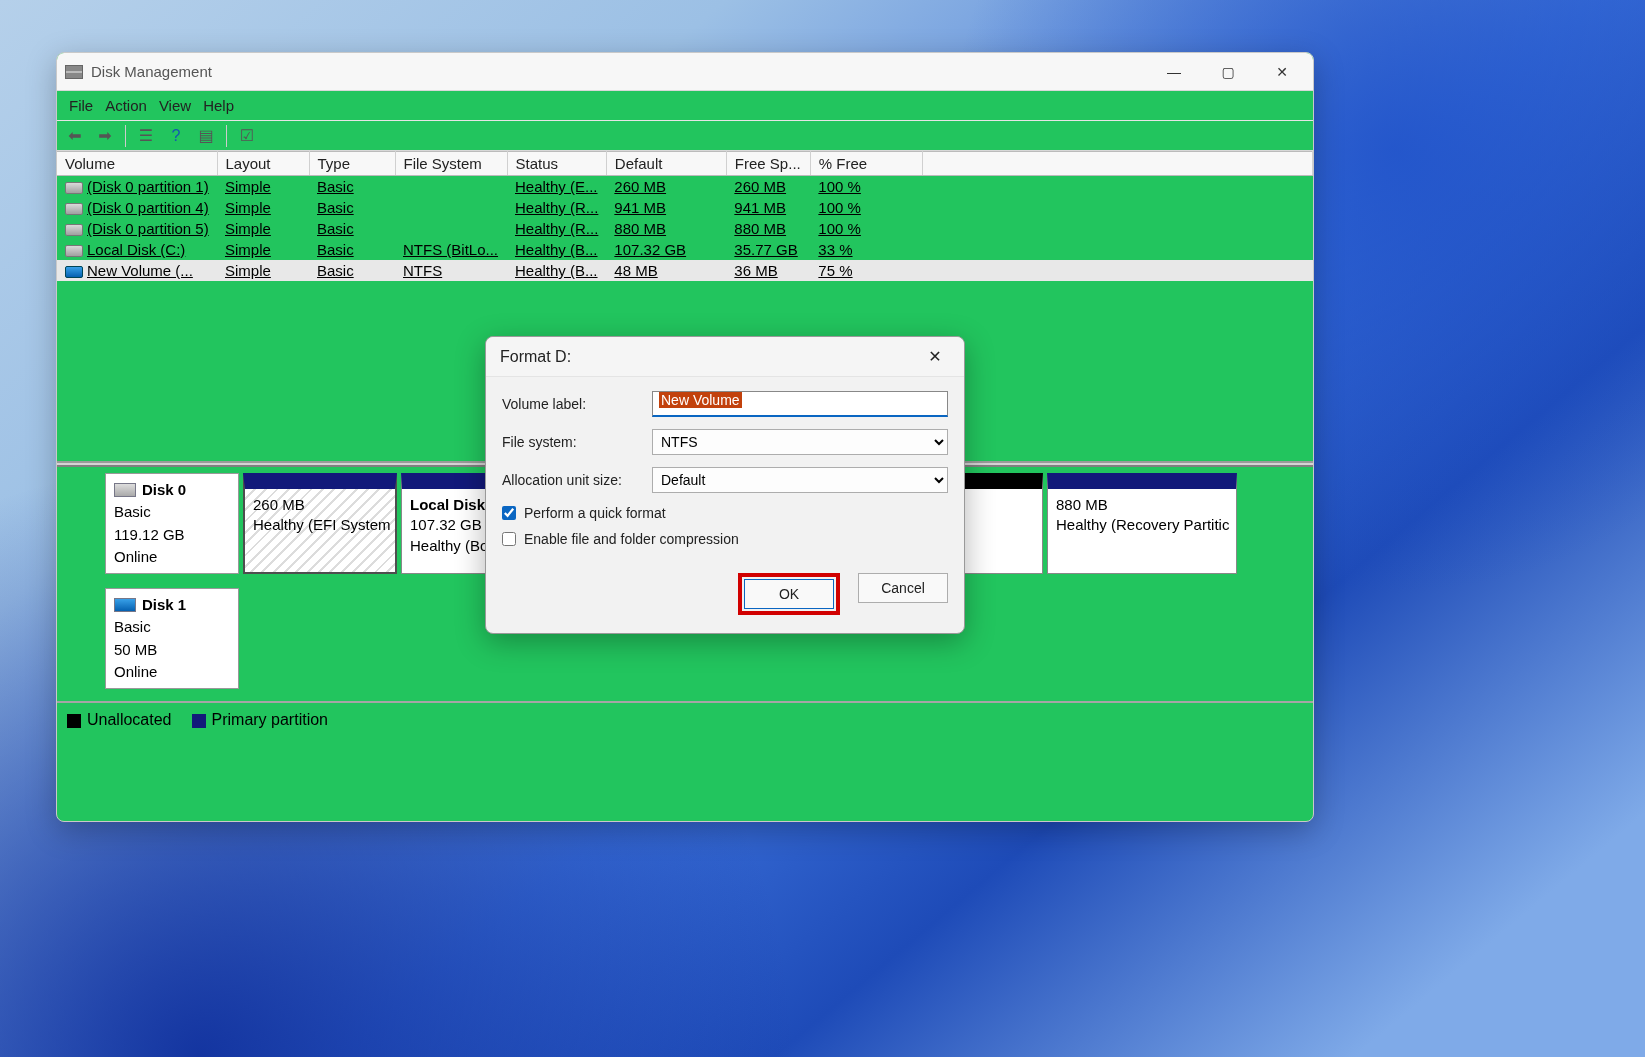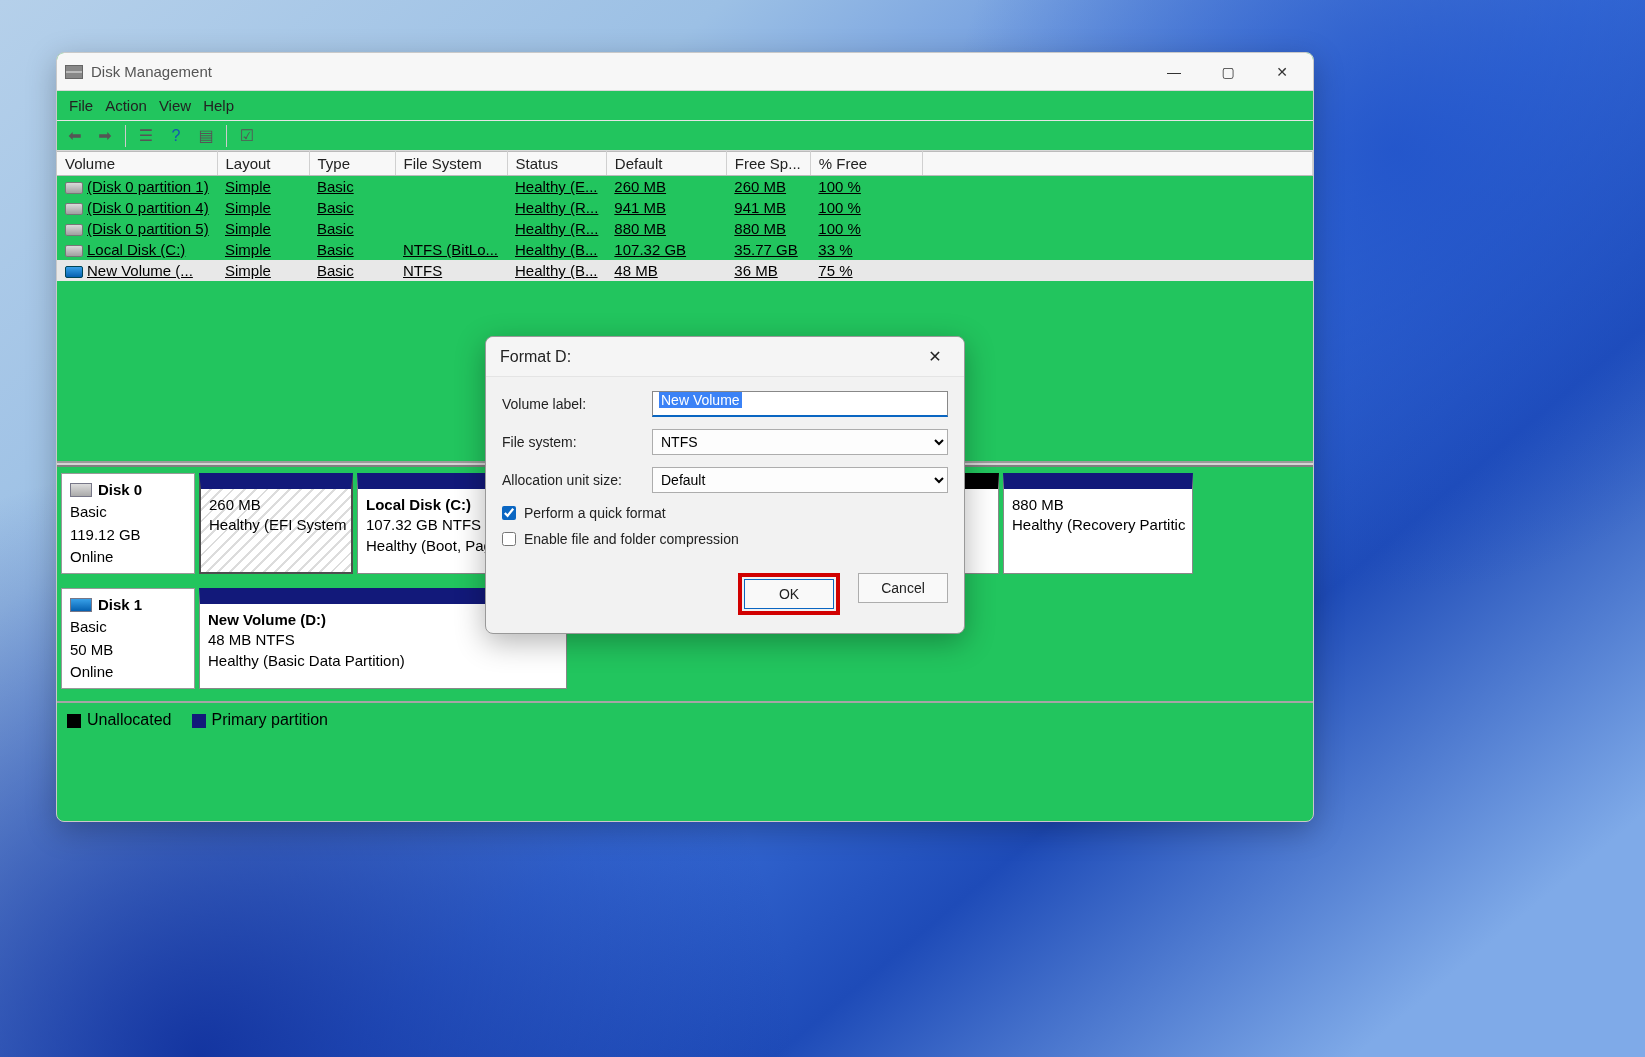--- a/index.html
+++ b/index.html
@@ -97,21 +97,21 @@
     border:1px solid #777; border-radius:2px; margin-right:4px;
   }
   .driveicon.blue { background: linear-gradient(#38a0e8, #0560b0); border-color:#045; }
   .table-empty { height: 180px; }
   
   .graph-area { flex:0 0 auto; padding:4px 2px 0 2px; border-top: 4px ridge #d4d4d4; }
   .disk-row { display:flex; gap:4px; margin-bottom:10px; padding:2px; }
   .disk-label {
     width: 134px; border:1px solid #999; background:#fff;
     padding:6px 8px; font-size:15px; line-height:1.35;
-    display:flex; flex-direction:column; gap:2px;
+    display:flex; flex-direction:column; gap:2px;margin-left:44px;
   }
   .disk-label .drvicon { width:22px; height:14px; background:linear-gradient(#ddd,#aaa); border:1px solid #778; }
   .disk-label .drvicon.blue { background:linear-gradient(#38a0e8,#0560b0);}
   .disk-label .headrow { display:flex; align-items:center; gap:6px; font-weight:700;}
   .disk-parts { flex:1; display:flex; gap:4px; }
   .part {
     border-top: 16px solid #12197a;
     background:#fff; border-left:1px solid #888; border-right:1px solid #888; border-bottom:1px solid #888;
     padding:6px 8px; font-size:15px; line-height:1.35; overflow:hidden;
     white-space: nowrap;
@@ -146,21 +146,21 @@
     border-bottom:1px solid #e4e4e4;
   }
   .dlg-title .xbtn { margin-left:auto; width:30px; height:30px; display:flex; align-items:center; justify-content:center; font-size:16px;}
   .dlg-body { padding: 14px 16px 18px 16px; font-size:14px; color:#222;}
   .dlg-row { display:flex; align-items:center; margin-bottom:12px; }
   .dlg-row label { width:150px; }
   .dlg-row .textin {
     flex:1; height:26px; border:1px solid #888; border-bottom:2px solid #0a66c2;
     padding:0 6px; font-size:14px; background:#fff;
   }
-  .dlg-row .textin .hl { background:#3b82f6; color:#fff; padding:0 2px; }
+  .dlg-row .textin .hl { background:#c2410c; color:#fff; padding:0 2px; }
   .dlg-row select.combo {
     flex:1; height:26px; border:1px solid #adadad; background:#fdfdfd; font-size:14px; padding:0 4px;
   }
   .dlg-check { display:flex; align-items:center; gap:8px; margin-top:10px; font-size:14px;}
   .dlg-check input { width:14px; height:14px; accent-color:#0a66c2;}
   .dlg-buttons { display:flex; justify-content:flex-end; gap:18px; margin-top:26px;}
   .btn {
     min-width:90px; height:30px; border:1px solid #adadad; background:#f9f9f9;
     font-size:14px; display:flex; align-items:center; justify-content:center;
   }
@@ -322,27 +322,20 @@
       <div class="disk-row">
         <div class="disk-label">
           <div class="headrow">
             <span class="drvicon blue"></span>
             <span>Disk 1</span>
           </div>
           <div>Basic</div>
           <div>50 MB</div>
           <div>Online</div>
         </div>
-        <div class="disk-parts">
-          <div class="part " style="width: 368px;">
-            <div class="pt">New Volume  (D:)</div>
-            <div>48 MB NTFS</div>
-            <div>Healthy (Basic Data Partition)</div>
-          </div>
-        </div>
       </div>
     </div>
 
   <div class="legend">
     <span><span class="swatch s-black"></span><span>Unallocated</span></span>
     <span><span class="swatch s-blue"></span><span>Primary partition</span></span>
   </div>
 </div>
 
 <div class="dialog">

